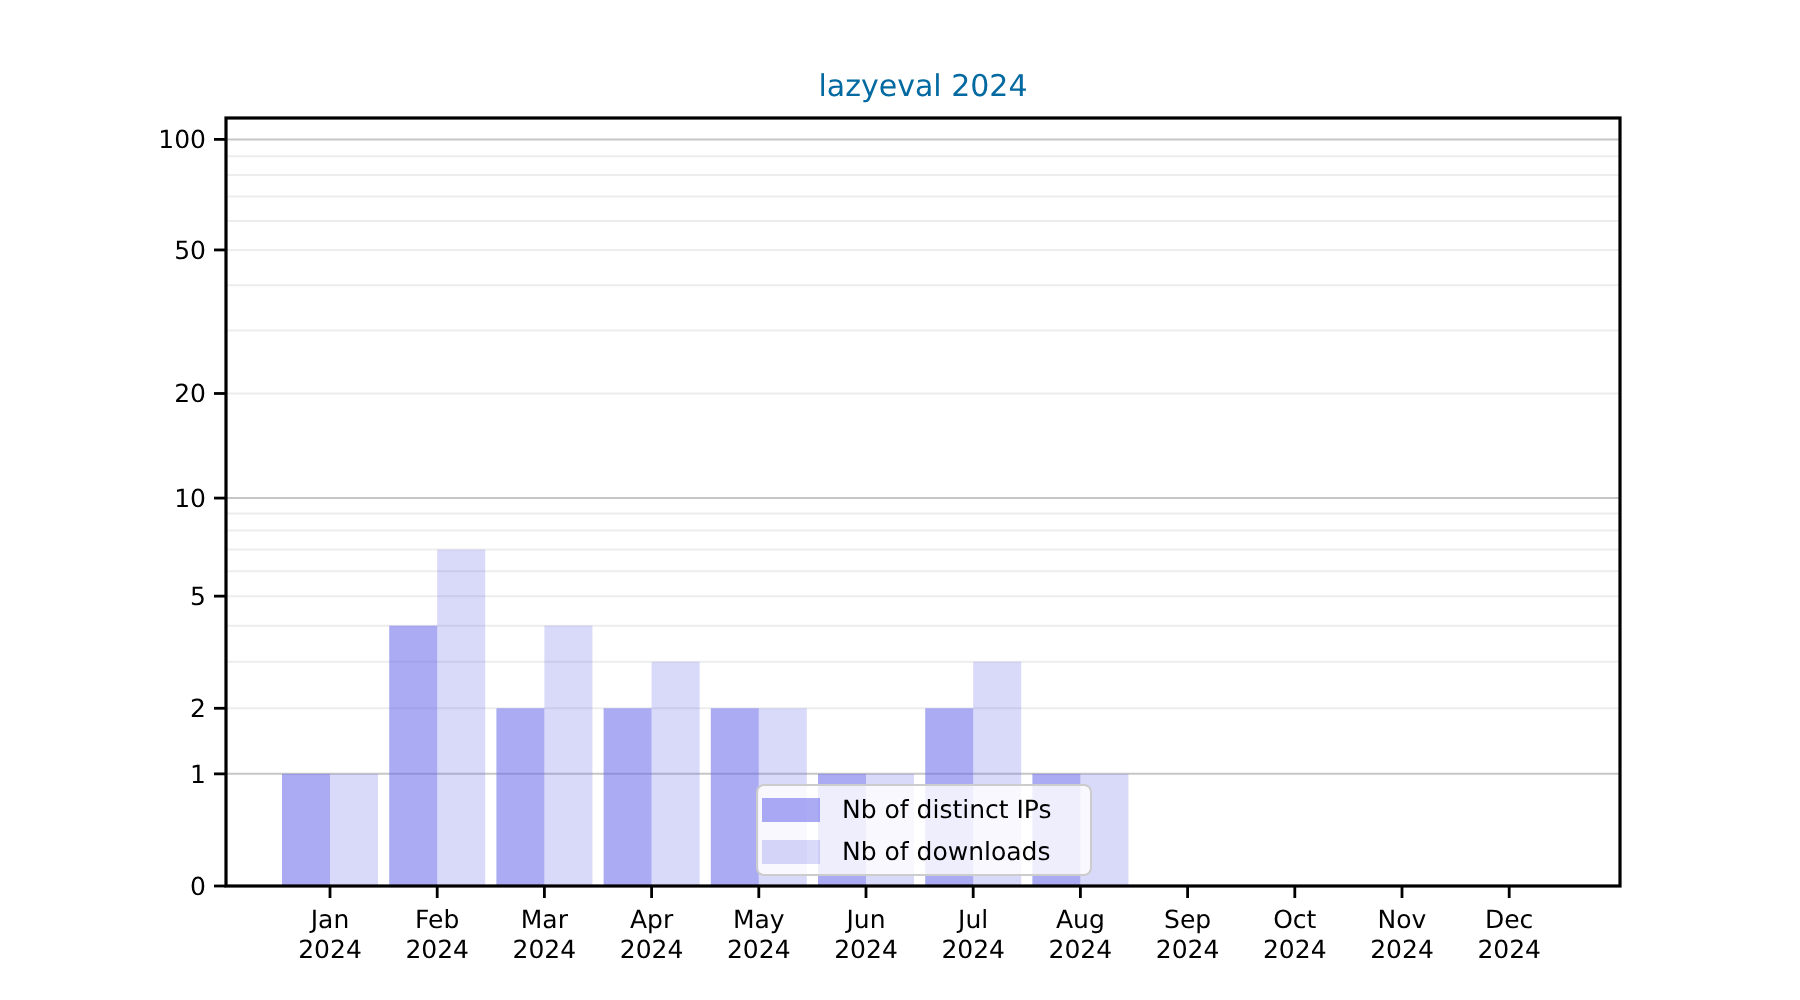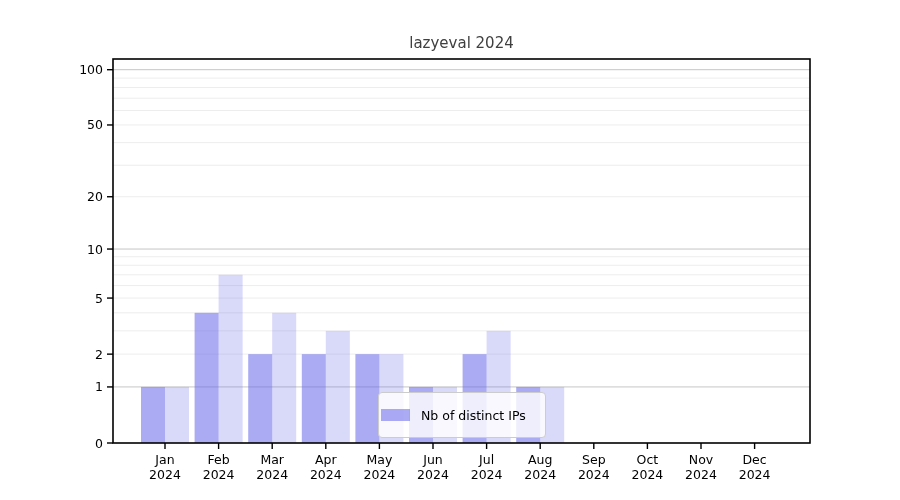--- a/index.html
+++ b/index.html
@@ -17,21 +17,21 @@
     height: 500px;
     background: #ffffff;
   }
   .chart-title {
     position: absolute;
     left: 113px;
     top: 34px;
     width: 697px;
     text-align: center;
     font-size: 15px;
-    color: #404040;
+    color: #0369a1;
     line-height: 18px;
   }
   svg.plot {
     position: absolute;
     left: 0;
     top: 0;
   }
   .legend {
     position: absolute;
     left: 378px;
@@ -146,14 +146,18 @@
       <line x1="701" x2="701" y1="443" y2="449" stroke="#000000" stroke-width="1.4"></line>
       <text x="701" y="464" text-anchor="middle" font-size="12.5px" fill="#000000"><tspan x="701">Nov</tspan><tspan x="701" dy="15">2024</tspan></text>
       <line x1="754.6" x2="754.6" y1="443" y2="449" stroke="#000000" stroke-width="1.4"></line>
       <text x="754.6" y="464" text-anchor="middle" font-size="12.5px" fill="#000000"><tspan x="754.6">Dec</tspan><tspan x="754.6" dy="15">2024</tspan></text>
     </svg>
   <div class="legend" style="border-color: rgb(204, 204, 204); background: rgba(255, 255, 255, 0.8);">
     <div class="legend-row">
       <span class="legend-swatch" id="swatch-0" style="background: rgba(102, 102, 235, 0.55);"></span>
       <span class="legend-label">Nb of distinct IPs</span>
     </div>
+    <div class="legend-row">
+      <span class="legend-swatch" id="swatch-1" style="background: rgba(102, 102, 235, 0.25);"></span>
+      <span class="legend-label">Nb of downloads</span>
+    </div>
   </div>
 </div>
 
 </body></html>

